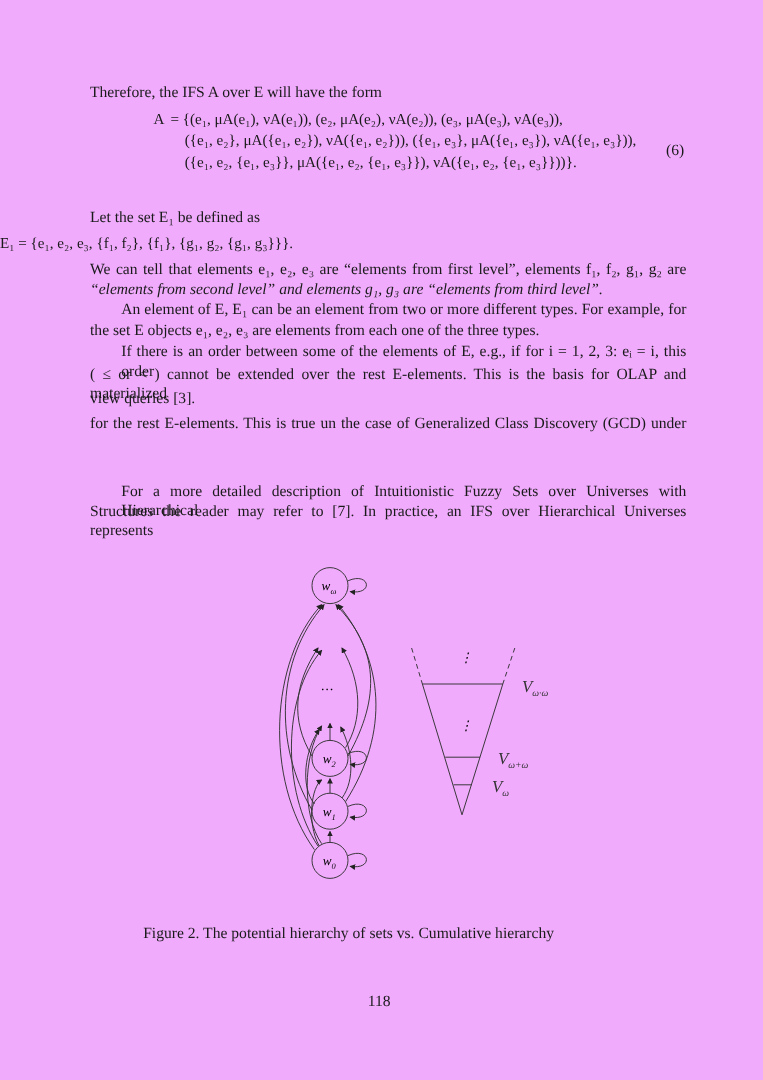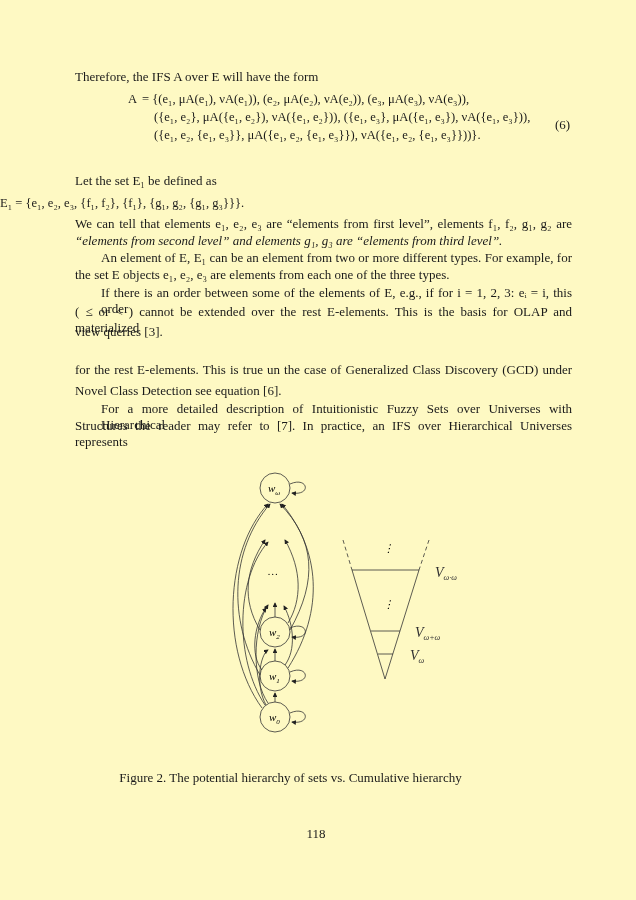--- a/index.html
+++ b/index.html
@@ -1,18 +1,18 @@
 <!DOCTYPE html>
 <html><head>
 <meta charset="utf-8">
 <style>
   html, body { margin: 0; padding: 0; background: #ffffff; }
   body { width: 636px; height: 900px; position: relative; overflow: hidden;
          font-family: "Liberation Serif", "DejaVu Serif", serif; color: #1a1a1a; }
-  .page { position: absolute; left: 0; top: 0; width: 636px; height: 900px; background: #fef9c3; }
+  .page { position: absolute; left: 0; top: 0; width: 636px; height: 900px; background: #f0abfc; }
   .line { position: absolute; font-size: 13px; line-height: 16px; white-space: nowrap; }
   .just { left: 75px; width: 497px; text-align: justify; text-align-last: justify; white-space: normal; }
   .plain { left: 75px; }
   .indent { left: 101px; }
   .eq { font-size: 12.6px; }
   i, .it { font-style: italic; }
   .eqnum { position: absolute; left: 555px; top: 117px; font-size: 13px; }
   .caption { position: absolute; top: 770px; left: 0; width: 581px; text-align: center; font-size: 13px; }
   .pagenum { position: absolute; top: 826px; left: 0; width: 632px; text-align: center; font-size: 13px; font-family: Liberation Serif, serif; }
   svg#fig { position: absolute; left: 230px; top: 460px; }
@@ -37,22 +37,21 @@
   <div class="line just" style="top:216px">We can tell that elements e₁, e₂, e₃ are “elements from first level”, elements f₁, f₂, g₁, g₂ are</div>
   <div class="line indent" style="top:250px; width:471px; text-align:justify; text-align-last:justify; white-space:normal;">An element of E, E₁ can be an element from two or more different types. For example, for</div>
 
   <div class="line plain it" style="top:233px">“elements from second level” and elements g₁, g₃ are “elements from third level”.</div>
   <div class="line plain" style="top:267px">the set E objects e₁, e₂, e₃ are elements from each one of the three types.</div>
 
   <div class="line indent" style="top:285px; width:471px; text-align:justify; text-align-last:justify; white-space:normal;">If there is an order between some of the elements of E, e.g., if for i = 1, 2, 3: eᵢ = i, this order</div>
   <div class="line just" style="top:304px">( ≤ or &lt; ) cannot be extended over the rest E-elements. This is the basis for OLAP and materialized</div>
   <div class="line plain" style="top:324px">view queries [3].</div>
 
-  <div class="line just" style="top:362px">for the rest E-elements. This is true un the case of  Generalized Class Discovery (GCD) under</div>
-  <div class="line plain" style="top:383px">Novel Class Detection see equation [6].</div>
+  <div class="line just" style="top:345px">for the rest E-elements. This is true un the case of  Generalized Class Discovery (GCD) under</div>
 
   <div class="line indent" style="top:401px; width:471px; text-align:justify; text-align-last:justify; white-space:normal;">For a more detailed description of Intuitionistic Fuzzy Sets over Universes with Hierarchical</div>
   <div class="line just" style="top:418px">Structures the reader may refer to [7]. In practice, an IFS over Hierarchical Universes represents</div>
 
   <svg id="fig" width="240" height="280" viewBox="0 0 240 280">
     <defs>
       <marker id="arr" markerWidth="6" markerHeight="6" refX="5" refY="3" orient="auto">
         <path d="M0,0 L6,3 L0,6 Z" fill="#222"></path>
       </marker>
     </defs>

